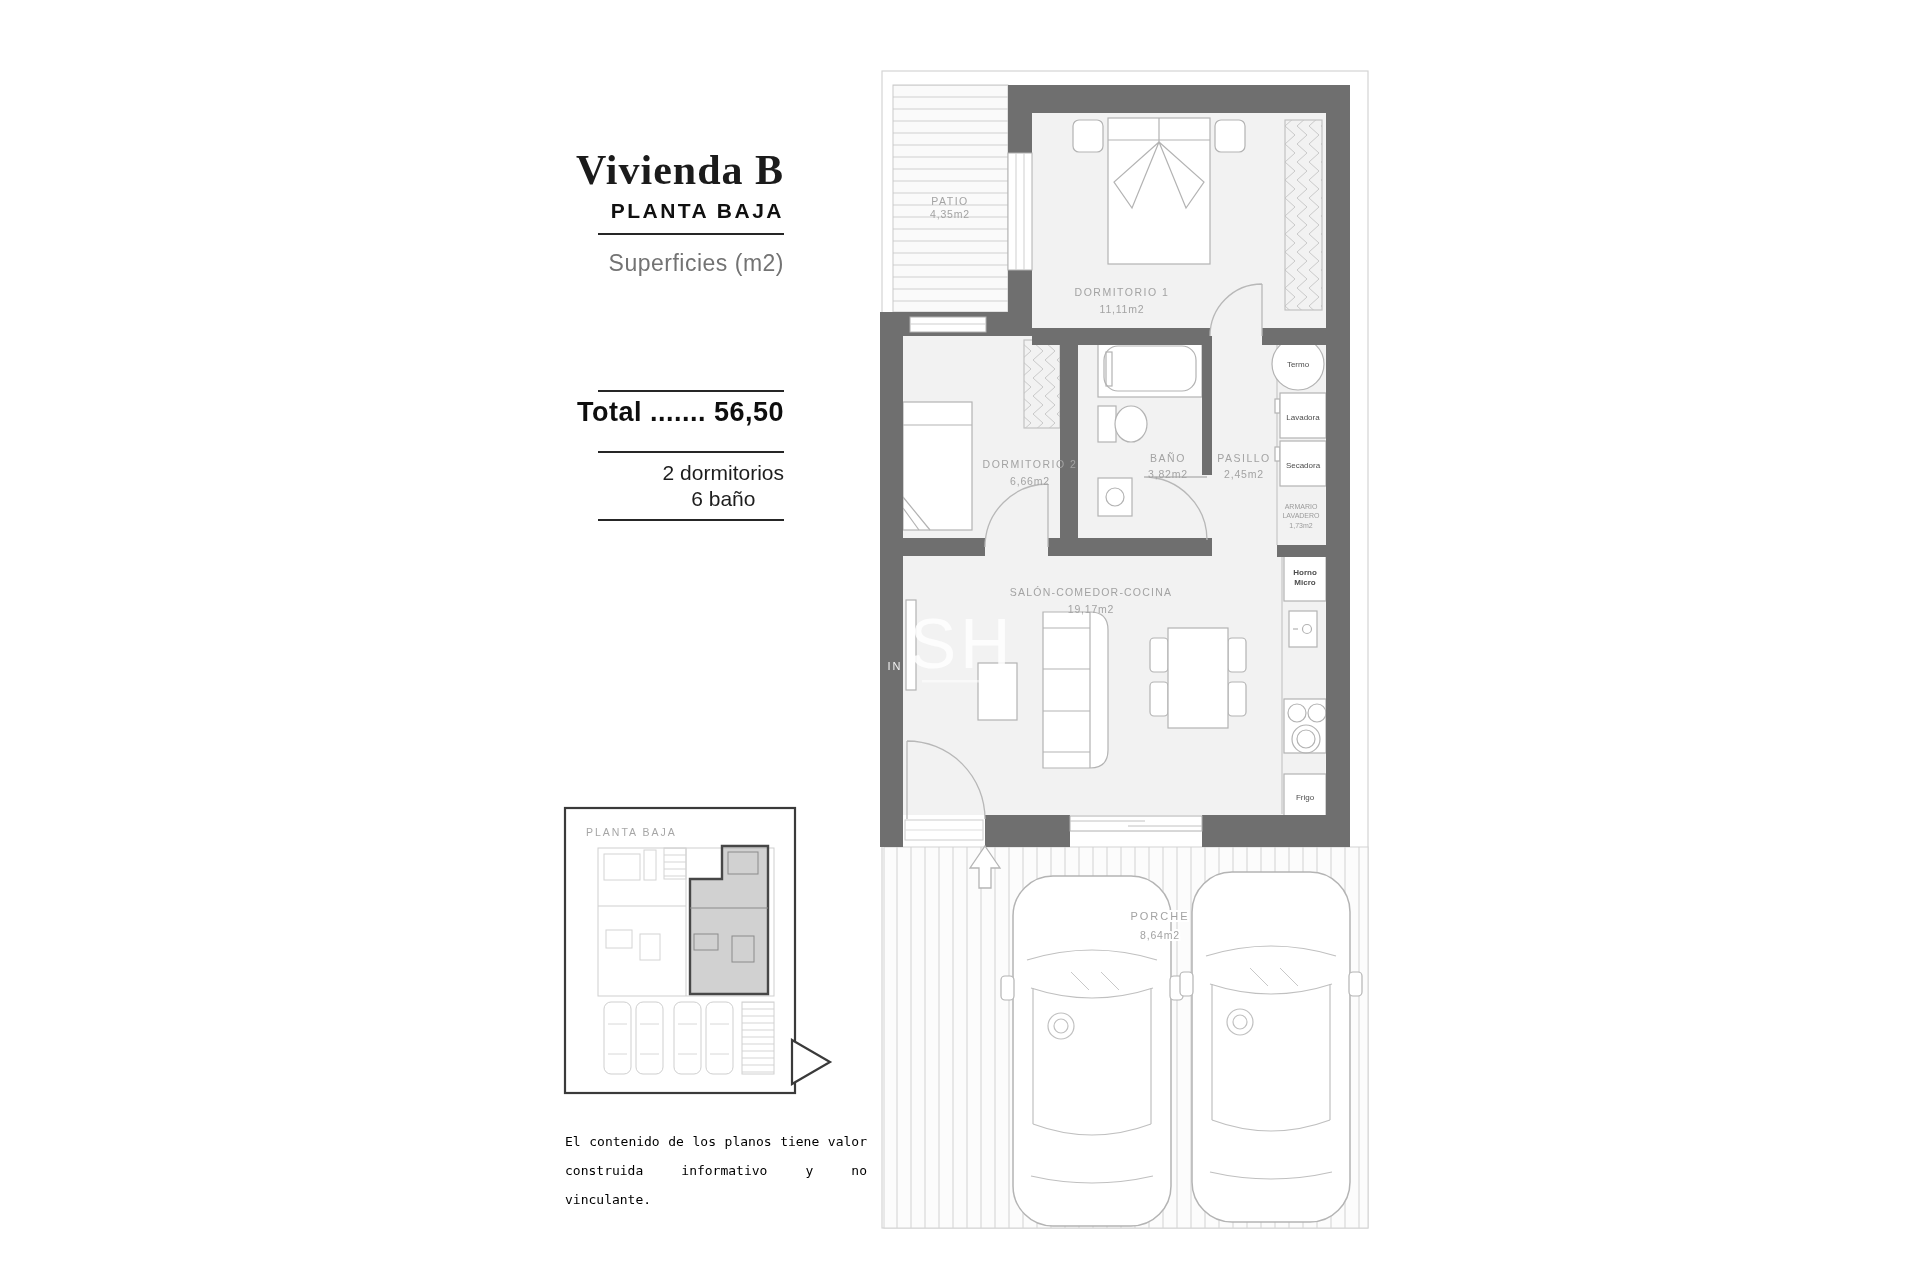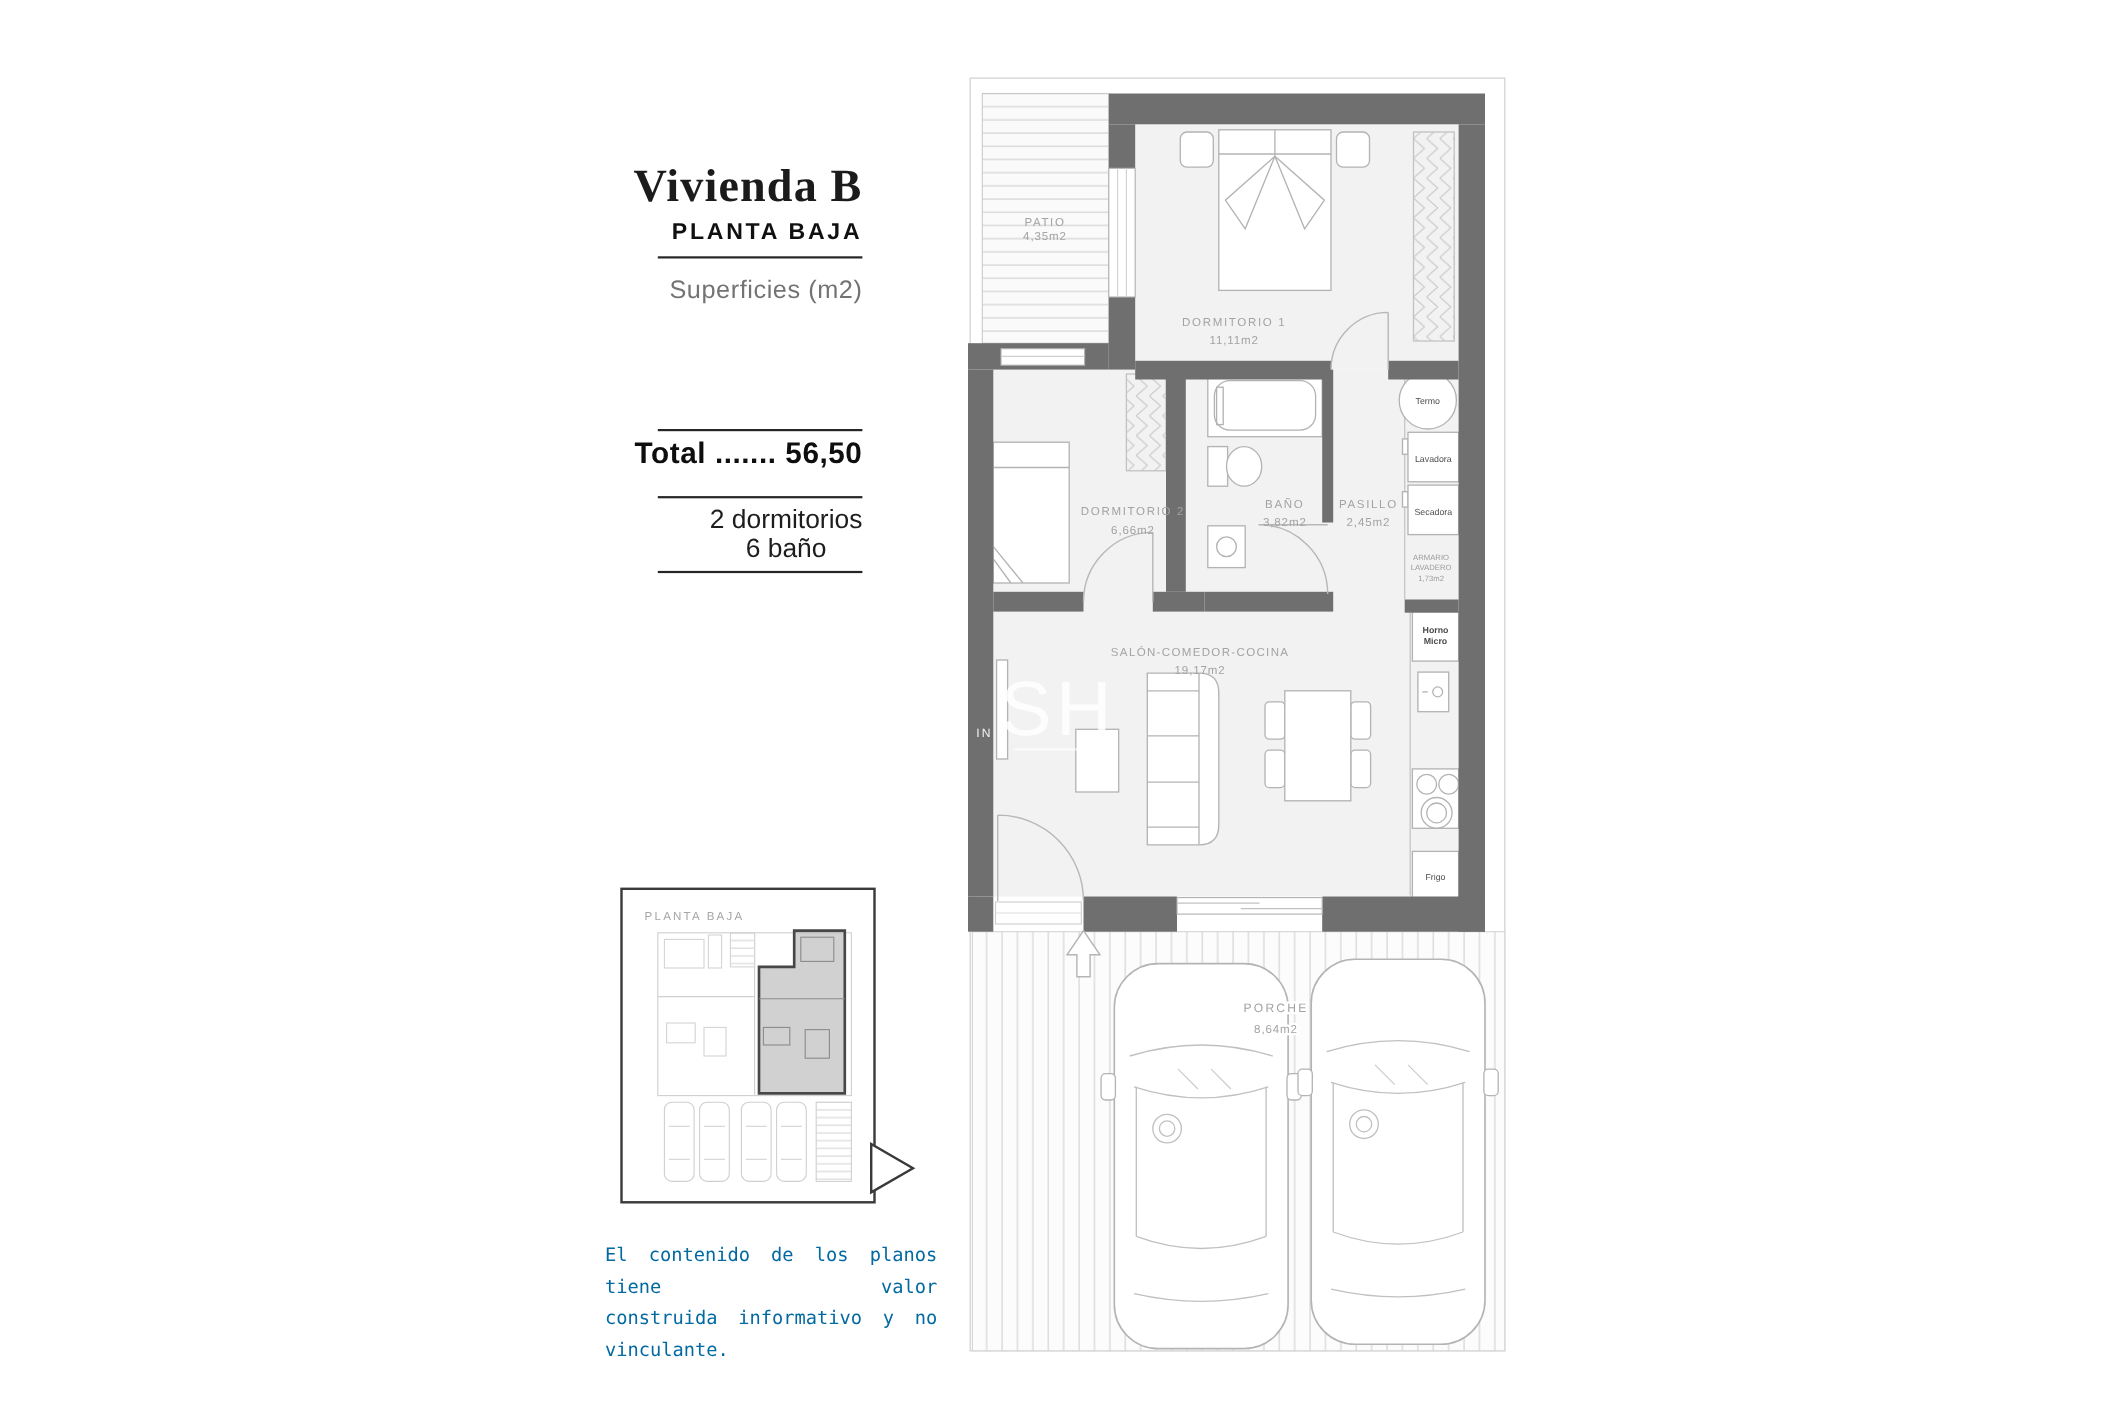--- a/index.html
+++ b/index.html
@@ -9,24 +9,24 @@
   .panel{position:absolute;left:450px;top:0;width:334px;height:620px;}
   .panel>div{position:absolute;right:0;text-align:center;white-space:nowrap;}
   .title{top:146px;font-family:"Liberation Serif",serif;font-weight:bold;
          font-size:42px;color:#1b1b1b;letter-spacing:1px;}
   .subtitle{top:199px;font-size:21px;font-weight:bold;color:#101010;letter-spacing:2.5px;}
   .rule{position:absolute;right:0;width:186px;height:0;border-top:2px solid #262626;}
   .rule1{top:233px;} .rule2{top:390px;} .rule3{top:451px;} .rule4{top:519px;}
   .surfhead{top:250px;font-size:23px;color:#737373;letter-spacing:.5px;}
   .surfrows{top:288px;font-size:16.5px;line-height:21px;color:#222;letter-spacing:.2px;}
   .total{top:397px;font-size:27px;font-weight:bold;color:#0e0e0e;letter-spacing:.5px;}
-  .features{top:460px;font-size:24px;line-height:26px;color:#1d1d1d;}
+  .features{top:460px;font-size:21px;line-height:26px;color:#1d1d1d;}
   
-  .disclaimer{position:absolute;left:550px;top:1127px;width:302px;
-      font-family:"DejaVu Sans Mono",monospace;font-size:17px;line-height:29px;color:#0369a1;}
+  .disclaimer{position:absolute;left:565px;top:1127px;width:302px;
+      font-family:"DejaVu Sans Mono",monospace;font-size:13px;line-height:29px;color:#000000;}
   .disclaimer div{text-align:justify;text-align-last:justify;}
   svg{position:absolute;left:0;top:0;}
   svg text{font-family:"Liberation Sans",sans-serif;}
 </style>
 </head>
 <body>
 
 <div class="canvas">
 
   <div class="panel">

